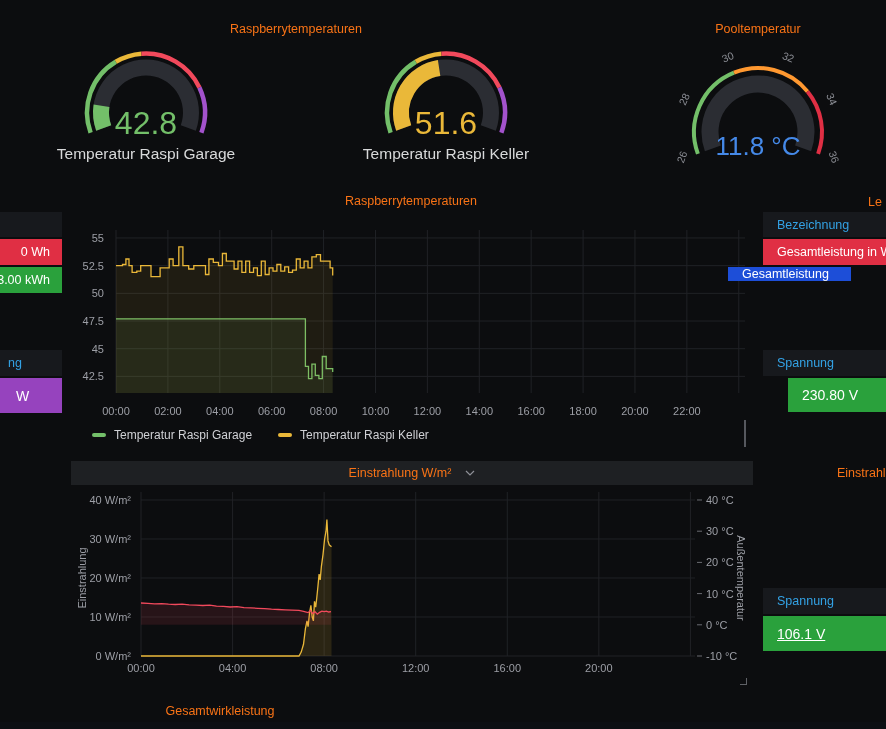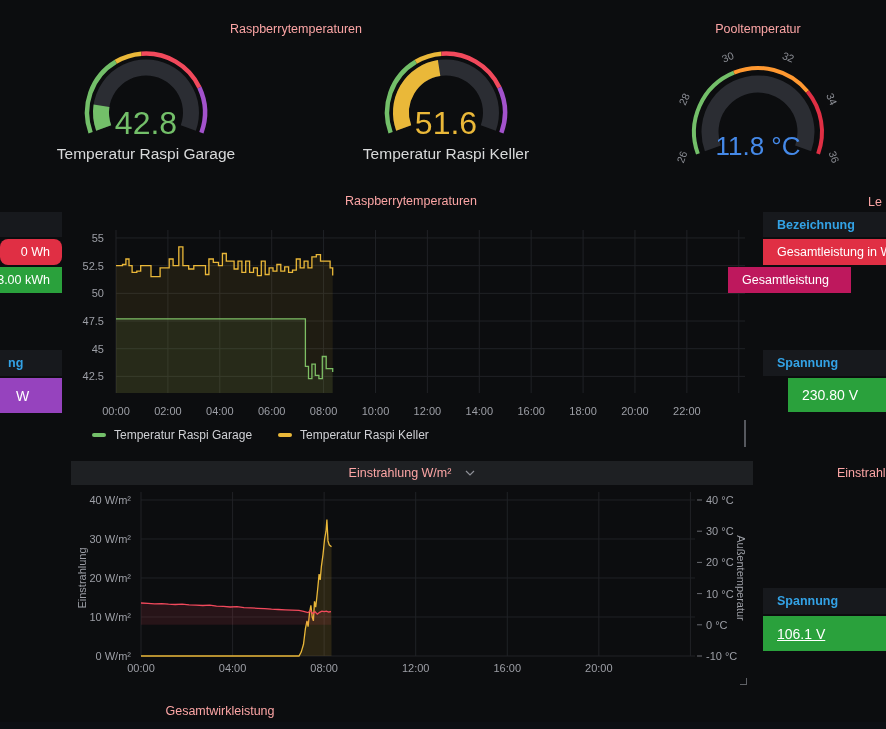--- a/index.html
+++ b/index.html
@@ -1,20 +1,20 @@
 <!DOCTYPE html>
 <html><head>
 <meta charset="utf-8">
 <style>
   *{margin:0;padding:0;box-sizing:border-box}
   html,body{width:886px;height:729px;overflow:hidden}
   body{background:#0c0d0f;font-family:"Liberation Sans",sans-serif;position:relative;color:#d8d9da}
   .abs{position:absolute}
-  .ptitle{font-size:12.5px;font-weight:500;color:#fca5a5;text-align:center;white-space:nowrap}
-  .thead{background:#17191d;color:#33a2e5;font-size:12.5px;font-weight:700;display:flex;align-items:center;overflow:hidden;white-space:nowrap;position:absolute}
+  .ptitle{font-size:12.5px;font-weight:500;color:#f97316;text-align:center;white-space:nowrap}
+  .thead{background:#17191d;color:#33a2e5;font-size:12.5px;font-weight:400;display:flex;align-items:center;overflow:hidden;white-space:nowrap;position:absolute}
   .trow{display:flex;align-items:center;color:#fff;font-size:12.5px;overflow:hidden;white-space:nowrap;position:absolute}
   .trow.big{font-size:14px}
   .pl14{padding-left:14px}
   .pl16{padding-left:16px}
   .ranchor{position:absolute;right:12px;top:50%;transform:translateY(-50%);white-space:nowrap}
   .gauge-label{font-size:15.5px;color:#d8d9da;text-align:center;white-space:nowrap}
   svg text{font-family:"Liberation Sans",sans-serif}
   .legend{display:flex;align-items:center;gap:26px;font-size:12px;color:#d0d1d5}
   .legend .item{display:flex;align-items:center;gap:8px;cursor:pointer}
   .pill{width:14px;height:4px;border-radius:2px;display:inline-block}
@@ -59,21 +59,21 @@
     <text transform="translate(685.6,158.3) rotate(-70)" text-anchor="middle" fill="#8b8d94" font-size="10.5">26</text>
     <text transform="translate(687.7,100.7) rotate(-66)" text-anchor="middle" fill="#8b8d94" font-size="10.5">28</text>
     <text transform="translate(729.2,60.6) rotate(-22)" text-anchor="middle" fill="#8b8d94" font-size="10.5">30</text>
     <text transform="translate(786.8,60.6) rotate(22)" text-anchor="middle" fill="#8b8d94" font-size="10.5">32</text>
     <text transform="translate(828.3,100.7) rotate(66)" text-anchor="middle" fill="#8b8d94" font-size="10.5">34</text>
     <text transform="translate(830.4,158.3) rotate(70)" text-anchor="middle" fill="#8b8d94" font-size="10.5">36</text>
     <text x="758" y="155" text-anchor="middle" fill="#4589E8" font-size="26" font-weight="500">11.8 °C</text>
   </svg>
 
 <div class="thead" style="left:0;top:212px;width:62px;height:25px"></div>
-<div class="trow" style="left: 0px; top: 239px; width: 62px; height: 26px; background: rgb(224, 47, 68); border-radius: 8px;">
+<div class="trow" style="left: 0px; top: 239px; width: 62px; height: 26px; background: rgb(224, 47, 68);">
   <span class="ranchor">0 Wh</span>
 </div>
 <div class="trow" style="left: 0px; top: 267px; width: 62px; height: 26px; background: rgb(42, 161, 60);">
   <span class="ranchor">43.00 kWh</span>
 </div>
 
 <div class="thead" style="left:0;top:350px;width:62px;height:26px;padding-left:8px">ng</div>
 <div class="trow big pl16" style="left: 0px; top: 378px; width: 62px; height: 35px; background: rgb(150, 67, 190);">
   <span>W</span>
 </div>
@@ -136,21 +136,21 @@
 </div>
 
 <div class="abs scroll-line" style="left:744px;top:420px;height:27px"></div>
 
 <div class="abs ptitle" style="left:868px;top:195px;width:40px;text-align:left">Le</div>
 
 <div class="thead pl14" style="left:763px;top:212px;width:123px;height:25px">Bezeichnung</div>
 <div class="trow pl14" style="left: 763px; top: 239px; width: 123px; height: 26px; background: rgb(224, 47, 68);">
   <span>Gesamtleistung in Wh</span>
 </div>
-<div class="trow pl14" style="left: 728px; top: 267px; width: 123px; height: 26px; background: #be185d;">
+<div class="trow pl14" style="left: 728px; top: 267px; width: 123px; height: 14px; background: #1d4ed8;">
   <span>Gesamtleistung</span>
 </div>
 
 <div class="thead pl14" style="left:763px;top:350px;width:123px;height:26px">Spannung</div>
 <div class="trow big pl14" style="left: 763px; top: 378px; width: 123px; height: 34px; background: rgb(42, 161, 60); margin-left: 25px;">
   <span>230.80 V</span>
 </div>
 
 <div class="abs chead" style="left:71px;top:461px;width:682px;height:24px">
   <span class="ptitle">Einstrahlung W/m²</span>

